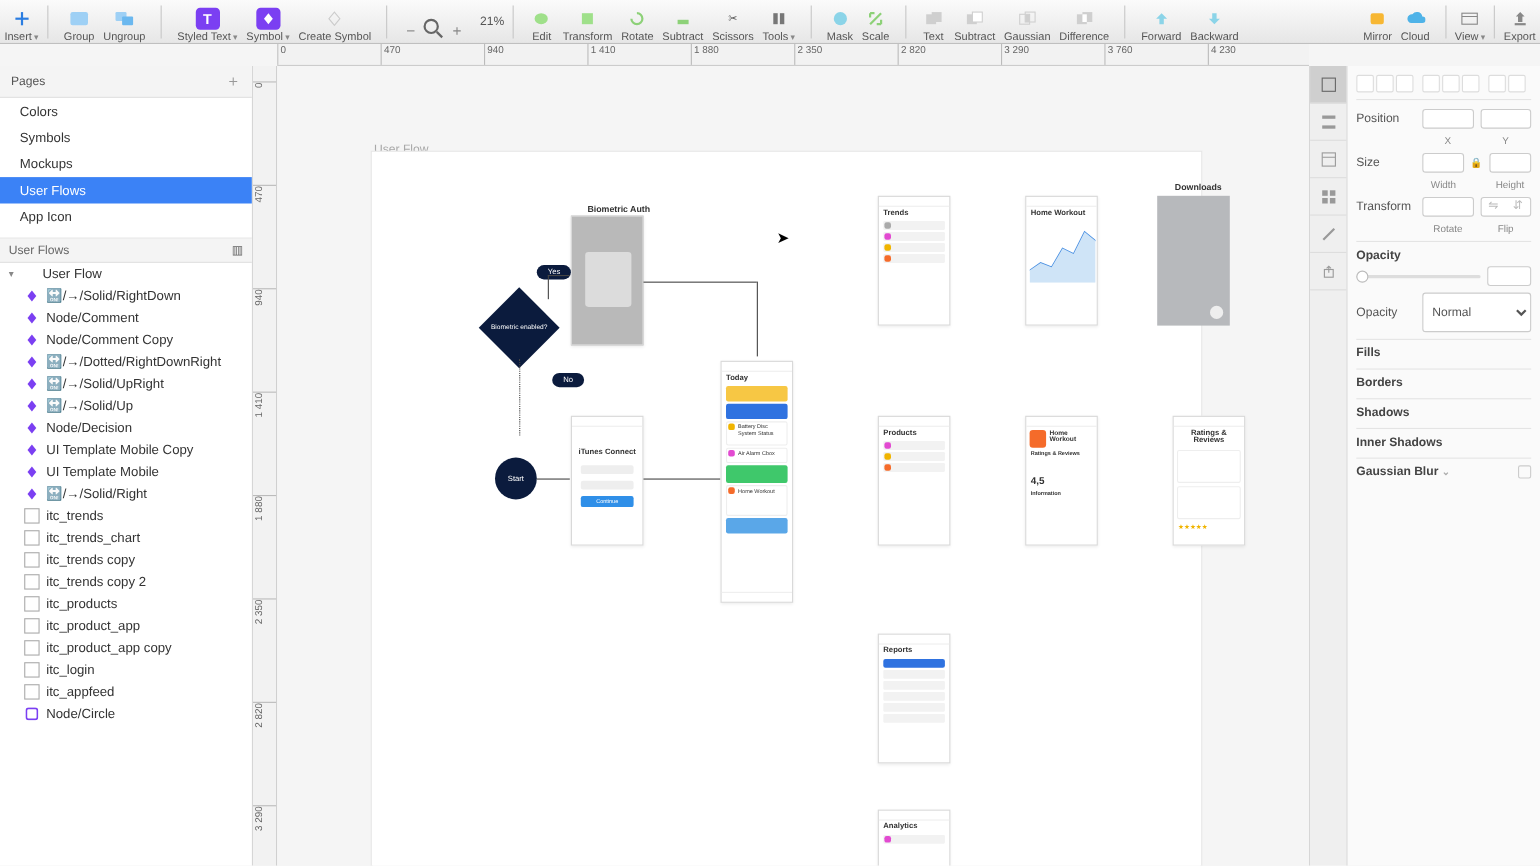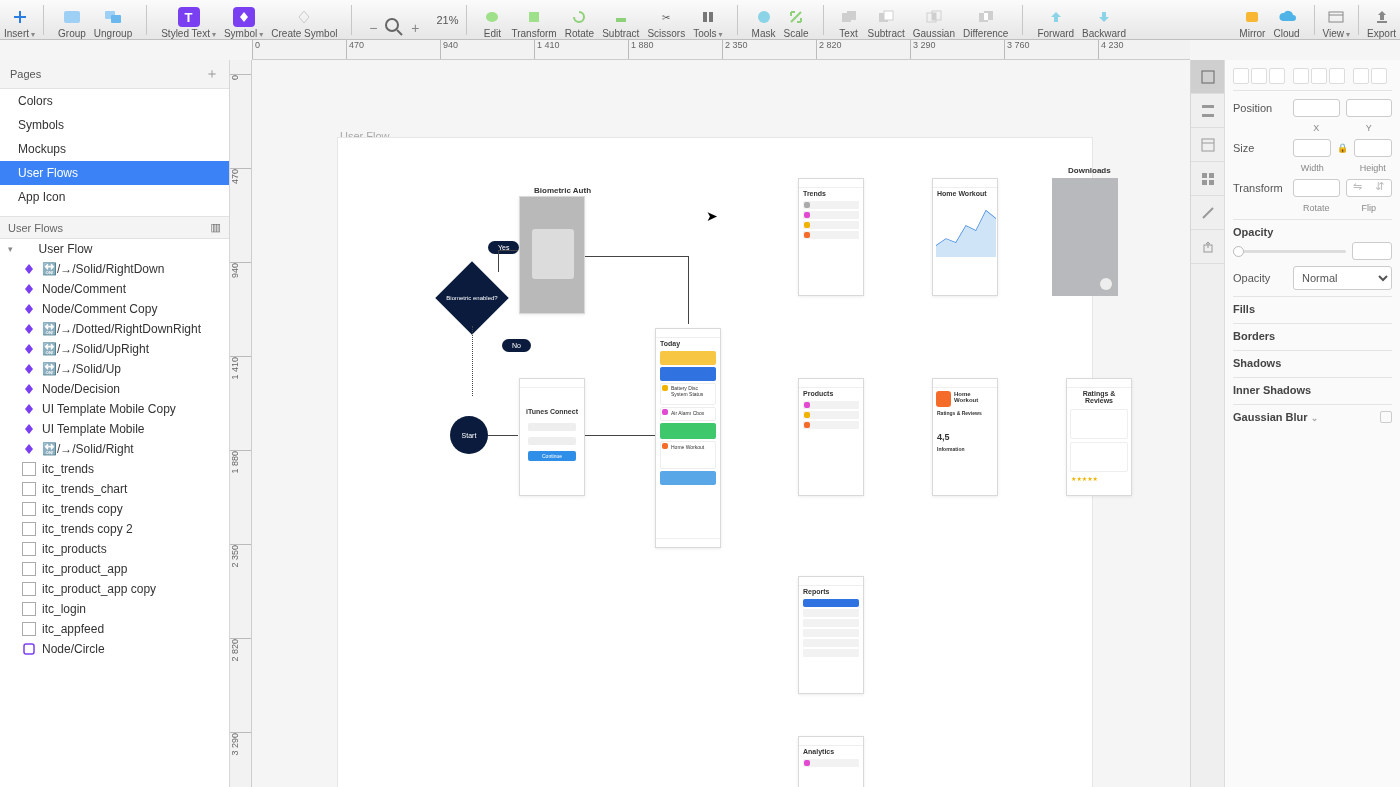--- a/index.html
+++ b/index.html
@@ -72,21 +72,21 @@
 .insp-body { flex:1; padding:8px; font-size:11px; color:#555; }
 .prop-row { display:flex; align-items:center; margin-bottom:6px; gap:6px; }
 .prop-lbl { width:54px; font-size:11px; }
 .prop-in { flex:1; height:18px; background:#fff; border:1px solid #ccc; border-radius:3px; }
 .sub-lbl { font-size:9px; color:#888; text-align:center; flex:1; }
 .sect { font-weight:600; font-size:11px; color:#444; padding:6px 0 4px; border-top:1px solid #e4e4e4; margin-top:4px; }
 .align-icons { display:flex; gap:2px; margin-bottom:8px; border-bottom:1px solid #e4e4e4; padding-bottom:6px; }
 .al-ic { width:16px; height:16px; border:1px solid #ddd; border-radius:2px; background:#fff; }
 .slider-track { flex:1; height:3px; background:#ddd; border-radius:2px; position:relative; }
 .slider-thumb { position:absolute; left:0; top:-4px; width:11px; height:11px; background:#fff; border:1px solid #bbb; border-radius:50%; }
-select.blend { flex:1; height:24px; border:1px solid #ccc; border-radius:3px; background:#fff; font-size:11px; padding:0 4px; color:#555; }
+select.blend { flex:1; height:36px; border:1px solid #ccc; border-radius:3px; background:#fff; font-size:11px; padding:0 4px; color:#555; }
 .chev-down::after { content:"▾"; font-size:8px; color:#888; margin-left:2px; }
 </style>
 </head>
 <body>
 
 <div class="toolbar">
   <div class="tb-btn">
     <span class="tb-ic">
         <svg width="16" height="16">
           <rect x="2" y="7" width="12" height="2" fill="#2b7de1"></rect>

